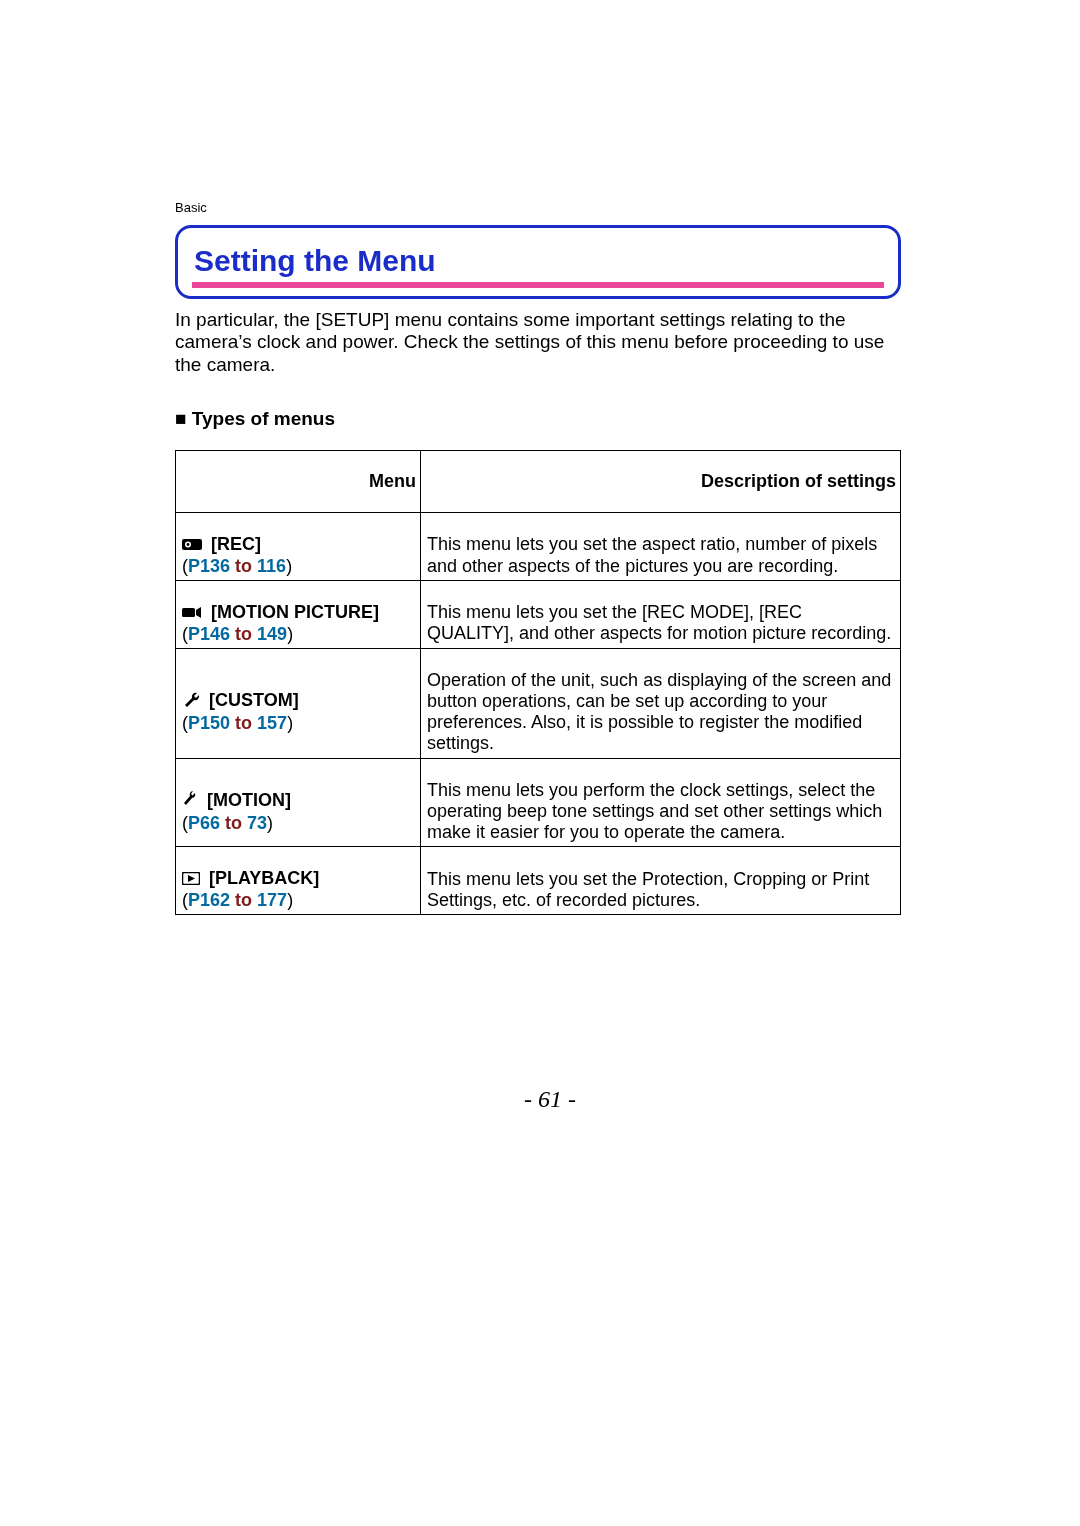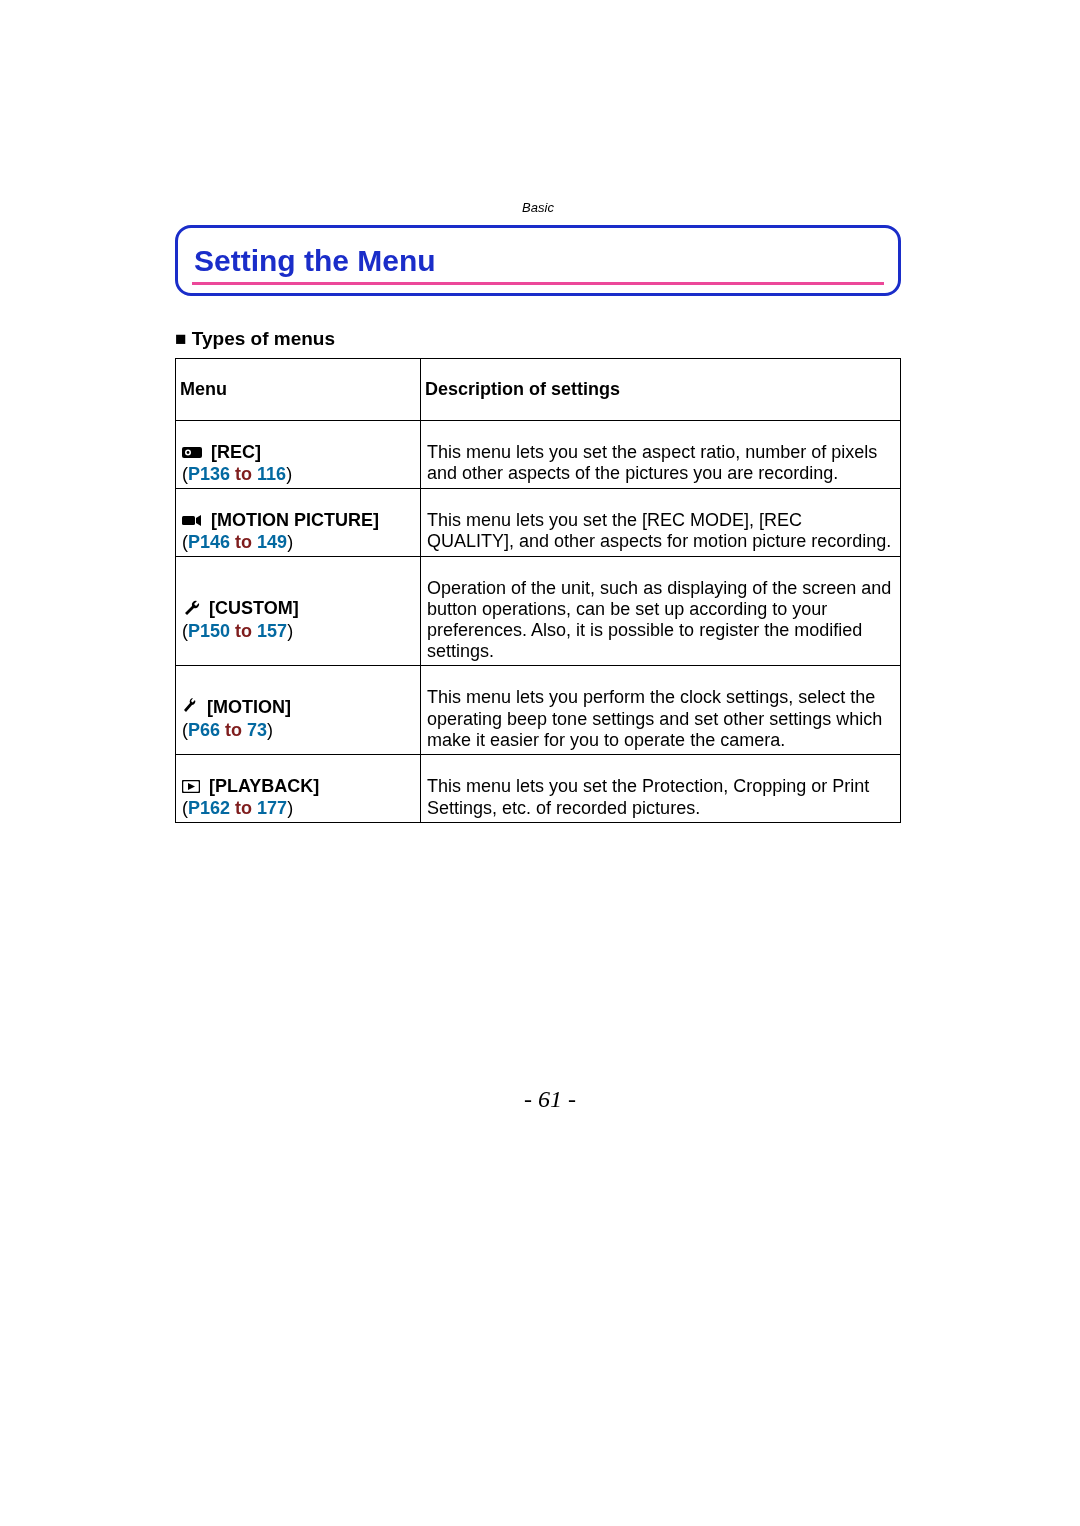--- a/index.html
+++ b/index.html
@@ -13,69 +13,67 @@
     font-size: 19px;
     position: relative;
   }
   .page-wrap {
     position: absolute;
     left: 175px;
     top: 200px;
     width: 726px;
   }
   .basic-label {
-    font-style: italic;
     font-size: 13px;
-    text-align: center;
     width: 726px;
     padding-bottom: 10px;
   }
   .section-box {
     border: 3px solid #1a2dc9;
     border-radius: 16px;
     position: relative;
     padding: 10px 14px 8px 14px;
     margin-bottom: 10px;
   }
   
   .section-title {
     color: #1a2dc9;
     font-weight: bold;
     font-size: 30px;
     padding: 6px 0 4px 2px;
-    border-bottom: 3px solid #ec4899;
+    border-bottom: 6px solid #ec4899;
     margin-bottom: 0;
   }
   .intro-p {
     line-height: 1.18;
     margin: 6px 0 0 0;
   }
   .subheader {
     font-weight: bold;
     margin-top: 32px;
-    margin-bottom: 8px;
+    margin-bottom: 20px;
   }
   .subheader::before {
     content: "■ ";
     letter-spacing: 0;
   }
   table.menus {
     border-collapse: collapse;
     width: 100%;
     font-size: 18px;
   }
   table.menus th, table.menus td {
     border: 1px solid #000;
     padding: 21px 6px 3px 6px;
     vertical-align: middle;
     text-align: left;
   }
   table.menus th {
     font-weight: bold;
-    text-align: left;
+    text-align: right;
     padding: 20px 4px;
   }
   .menu-cell {
     width: 232px;
   }
   .menu-name {
     font-weight: bold;
     color: #000;
   }
   .menu-pages {
@@ -113,20 +111,21 @@
 <body>
 
 <div class="page-wrap">
 
   <div class="basic-label">Basic</div>
 
   <div class="section-box">
     <div class="section-title">Setting the Menu</div>
   </div>
 
+  <p class="intro-p">In particular, the [SETUP] menu contains some important settings relating to the camera’s clock and power. Check the settings of this menu before proceeding to use the camera.</p>
 
   <div class="subheader">Types of menus</div>
 
   <table class="menus">
     <thead>
       <tr>
         <th class="menu-cell">Menu</th>
         <th>Description of settings</th>
       </tr>
     </thead>

